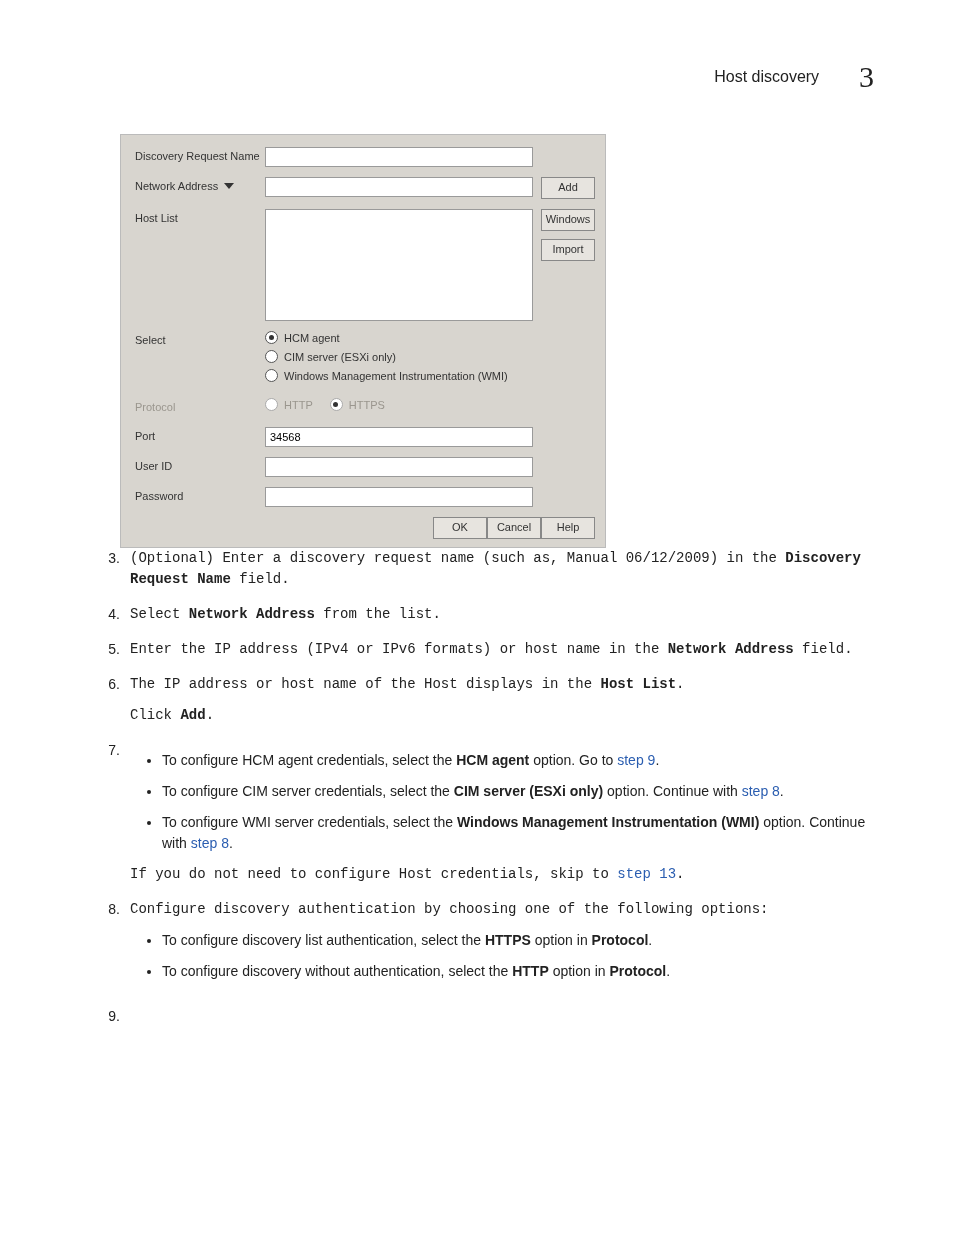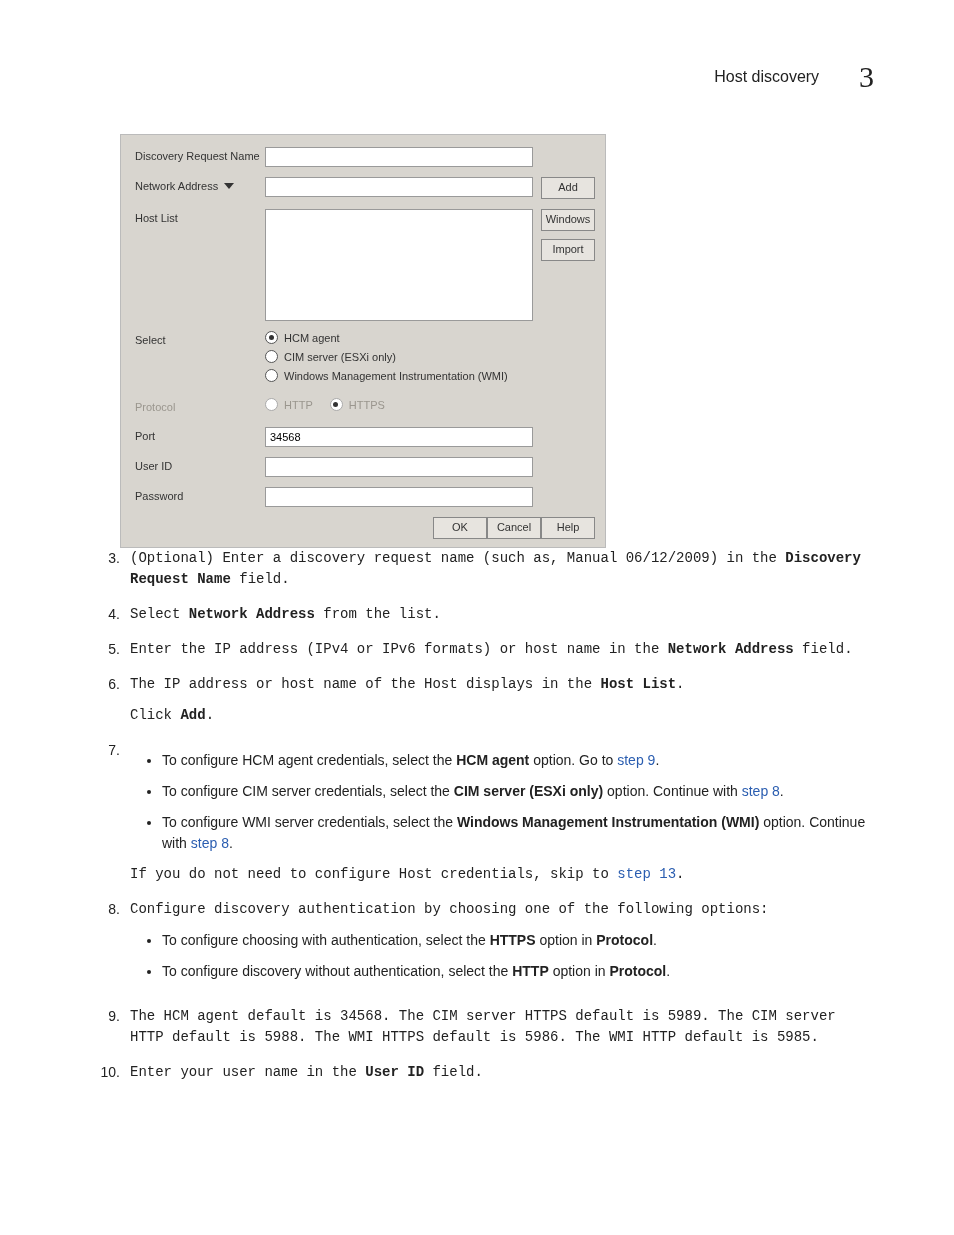--- a/index.html
+++ b/index.html
@@ -259,35 +259,28 @@
         </ul>
         <p><span>If you do not need to configure Host credentials, skip to </span><span class="link">step 13</span><span>.</span></p>
       </div>
     </li>
 
     <li>
       <div class="num">8.</div>
       <div class="body">
         <p>Configure discovery authentication by choosing one of the following options:</p>
         <ul class="bullets">
-          <li><span>To configure choosing with authentication, select the </span><b>HTTPS</b><span> option in </span><b>Protocol</b><span>.</span></li>
+          <li><span>To configure discovery list authentication, select the </span><b>HTTPS</b><span> option in </span><b>Protocol</b><span>.</span></li>
           <li><span>To configure discovery without authentication, select the </span><b>HTTP</b><span> option in </span><b>Protocol</b><span>.</span></li>
         </ul>
       </div>
     </li>
 
     <li>
       <div class="num">9.</div>
       <div class="body">
-        <p>The HCM agent default is 34568. The CIM server HTTPS default is 5989. The CIM server HTTP default is 5988. The WMI HTTPS default is 5986. The WMI HTTP default is 5985.</p>
-      </div>
-    </li>
-
-    <li>
-      <div class="num">10.</div>
-      <div class="body">
-          <p><span>Enter your user name in the </span><b>User ID</b><span> field.</span></p>
-        </div>
-    </li>
+      </div>
+    </li>
+
 
   </ol>
 
 </div>
 
 </body></html>

